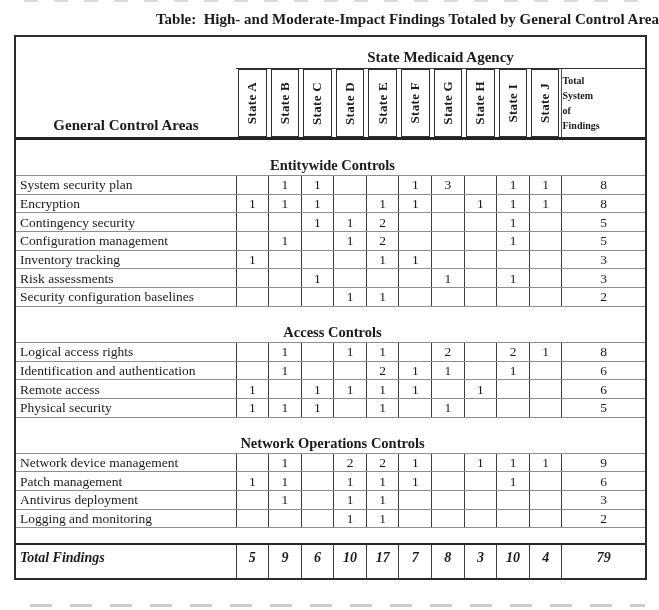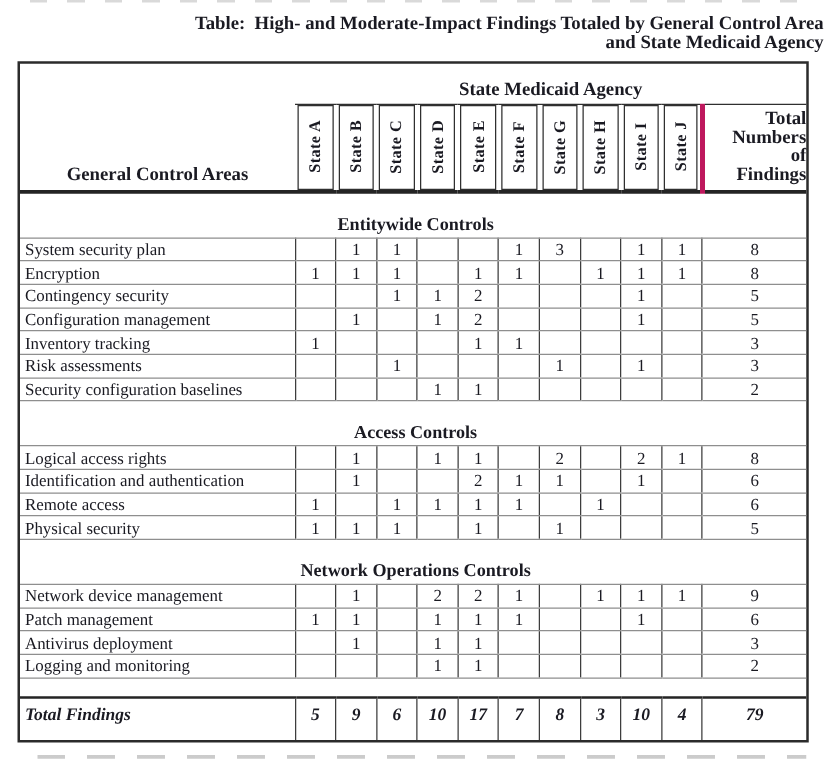--- a/index.html
+++ b/index.html
@@ -75,25 +75,25 @@
     justify-content: center;
   }
   .vtext {
     writing-mode: vertical-rl;
     transform: rotate(180deg);
     font-size: 13px;
     font-weight: bold;
     letter-spacing: 0.3px;
   }
   th.totalhead {
-    border-left: 4px solid #be185d;
+    border-left: 1px solid #be185d;
     border-bottom: 3px solid #242424;
     vertical-align: middle;
-    text-align: right;
-    font-size: 15px;
+    text-align: left;
+    font-size: 10px;
   }
   th.totalhead span { display: block; line-height: 15px; }
 
   
   td.section-cell {
     padding: 17px 0 1px 4px;
     font-weight: bold;
     font-size: 14.5px;
     border-bottom: 1px solid #8e8e8e;
     text-align: center;
@@ -129,21 +129,20 @@
   }
   tr.total-row td.label { padding-left: 4px; }
 </style>
 </head>
 <body>
 
 <div class="scan-artifact-top"></div>
 
 <div class="title">
   <div class="tline">Table:  High- and Moderate-Impact Findings Totaled by General Control Area</div>
-  <div class="tline">and State Medicaid Agency</div>
 </div>
 
 <div class="table-wrap">
   <table>
     <colgroup>
       <col class="c-label">
       <col class="c-state">
         <col class="c-state">
         <col class="c-state">
         <col class="c-state">
@@ -206,21 +205,21 @@
               <span class="vtext">State I</span>
             </div>
           </th>
         <th class="state">
             <div class="statebox">
               <span class="vtext">State J</span>
             </div>
           </th>
         <th class="totalhead">
           <span>Total</span>
-          <span>Numbers</span>
+          <span>System</span>
           <span>of</span>
           <span>Findings</span>
         </th>
       </tr>
     </thead>
     <tbody>
         <tr class="section-row">
           <td class="section-cell" colspan="12">Entitywide Controls</td>
         </tr>
         <tr class="data-row">

